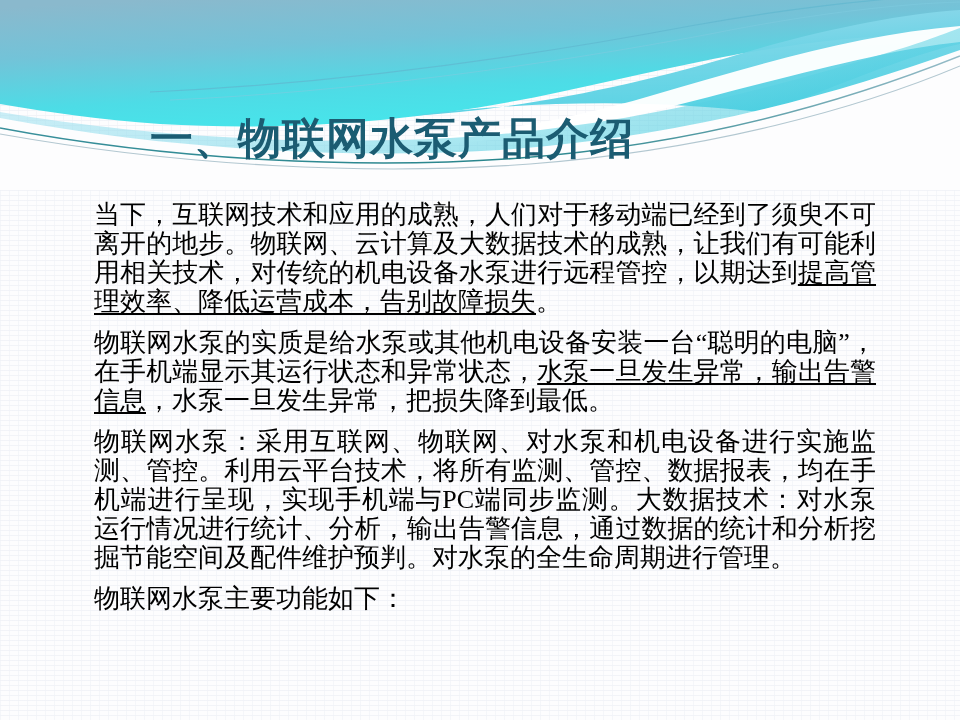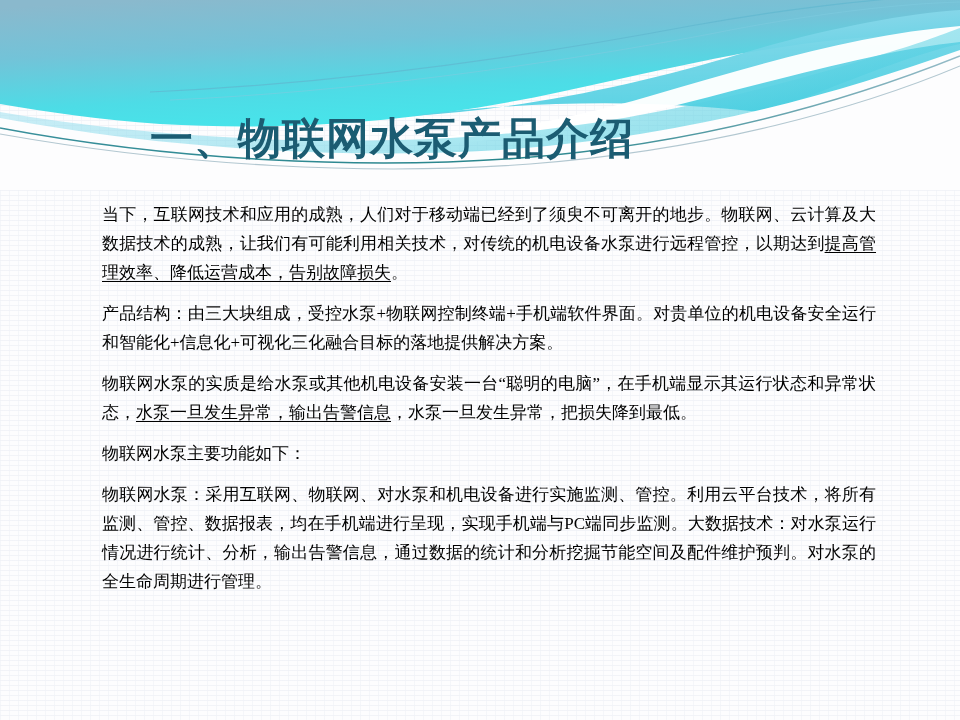--- a/index.html
+++ b/index.html
@@ -62,26 +62,26 @@
     white-space: nowrap;
   }
   .body-block {
     position: absolute;
     left: 86px;
     top: 200px;
     width: 790px;
     z-index: 3;
   }
   .para {
-    font-size: 17px;
+    font-size: 26px;
     line-height: 29px;
     color: #000000;
     text-align: justify;
     text-justify: inter-character;
-    margin: 0 0 12px 16px;
+    margin: 0 0 12px 8px;
     letter-spacing: 0px;
   }
   .para:last-child { margin-bottom: 0; }
   .u { text-decoration: underline; text-underline-offset: 3px; }
 </style>
 </head>
 <body>
 
 <div class="slide" style="background: rgb(253, 253, 254);">
 
@@ -146,19 +146,18 @@
     <path d="M0,128 C170,160 360,170 520,158 C700,144 850,100 960,56" fill="none" stroke="url(#gradHair)" stroke-width="1.6" opacity="0.95"></path>
     <path d="M0,134 C180,166 370,176 530,164 C710,150 860,108 960,66" fill="none" stroke="#9fb9c4" stroke-width="1.1" opacity="0.8"></path>
     <path d="M150,92 C330,84 520,58 690,26 C790,8 880,-2 960,-6" fill="none" stroke="#5fb6cf" stroke-width="1.2" opacity="0.7"></path>
     <path d="M170,100 C350,92 540,66 710,34 C800,16 890,4 960,2" fill="none" stroke="#7fcbe0" stroke-width="1" opacity="0.6"></path>
   </svg>
 
   <div class="slide-title" style="color: rgb(27, 92, 114);">一、物联网水泵产品介绍</div>
 
   <div class="body-block">
     <p class="para"><span>当下，互联网技术和应用的成熟，人们对于移动端已经到了须臾不可离开的地步。物联网、云计算及大数据技术的成熟，让我们有可能利用相关技术，对传统的机电设备水泵进行远程管控，以期达到</span><span class="u">提高管理效率、降低运营成本，告别故障损失</span><span>。</span></p>
-    <p class="para"><span>产品结构：由三大块组成，受控水泵+物联网控制终端+手机端软件界面。对贵单位的机电设备安全运行和智能化+信息化+可视化三化融合目标的落地提供解决方案。</span></p>
     <p class="para"><span>物联网水泵的实质是给水泵或其他机电设备安装一台“聪明的电脑”，在手机端显示其运行状态和异常状态，</span><span class="u">水泵一旦发生异常，输出告警信息</span><span>，水泵一旦发生异常，把损失降到最低。</span></p>
+    <p class="para"><span>物联网水泵：采用互联网、物联网、对水泵和机电设备进行实施监测、管控。利用云平台技术，将所有监测、管控、数据报表，均在手机端进行呈现，实现手机端与PC端同步监测。大数据技术：对水泵运行情况进行统计、分析，输出告警信息，通过数据的统计和分析挖掘节能空间及配件维护预判。对水泵的全生命周期进行管理。</span></p>
     <p class="para"><span>物联网水泵主要功能如下：</span></p>
-    <p class="para"><span>物联网水泵：采用互联网、物联网、对水泵和机电设备进行实施监测、管控。利用云平台技术，将所有监测、管控、数据报表，均在手机端进行呈现，实现手机端与PC端同步监测。大数据技术：对水泵运行情况进行统计、分析，输出告警信息，通过数据的统计和分析挖掘节能空间及配件维护预判。对水泵的全生命周期进行管理。</span></p>
   </div>
 
 </div>
 
 </body></html>

